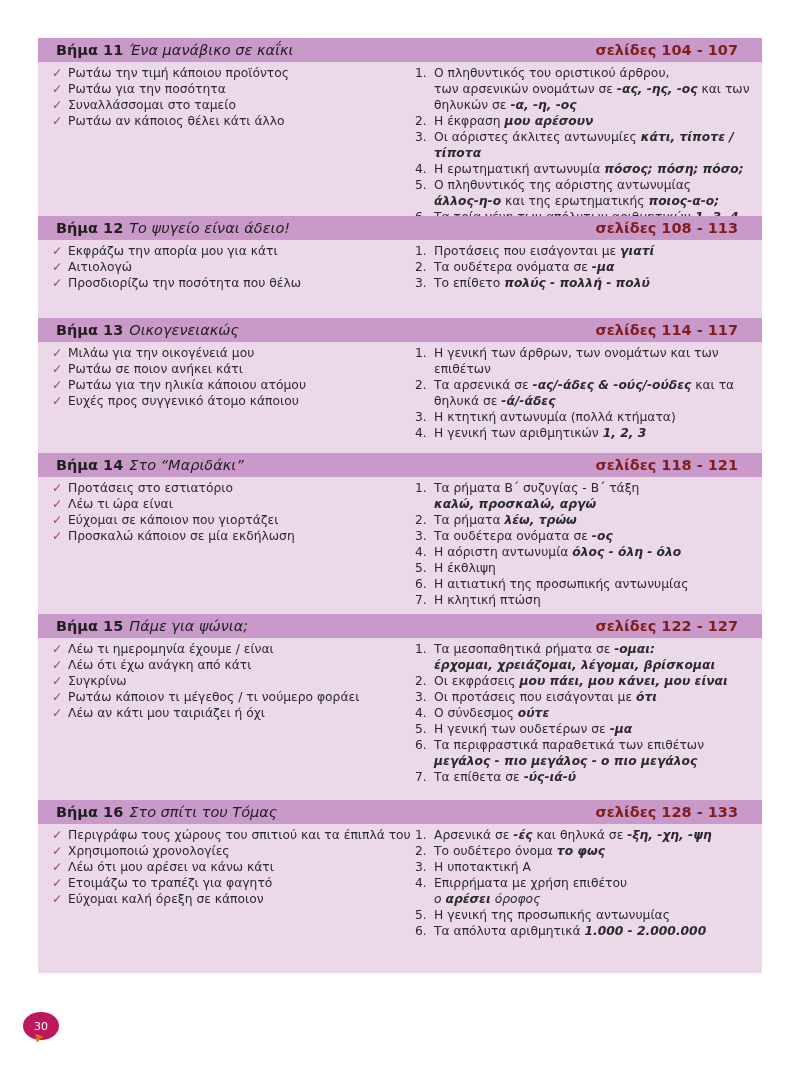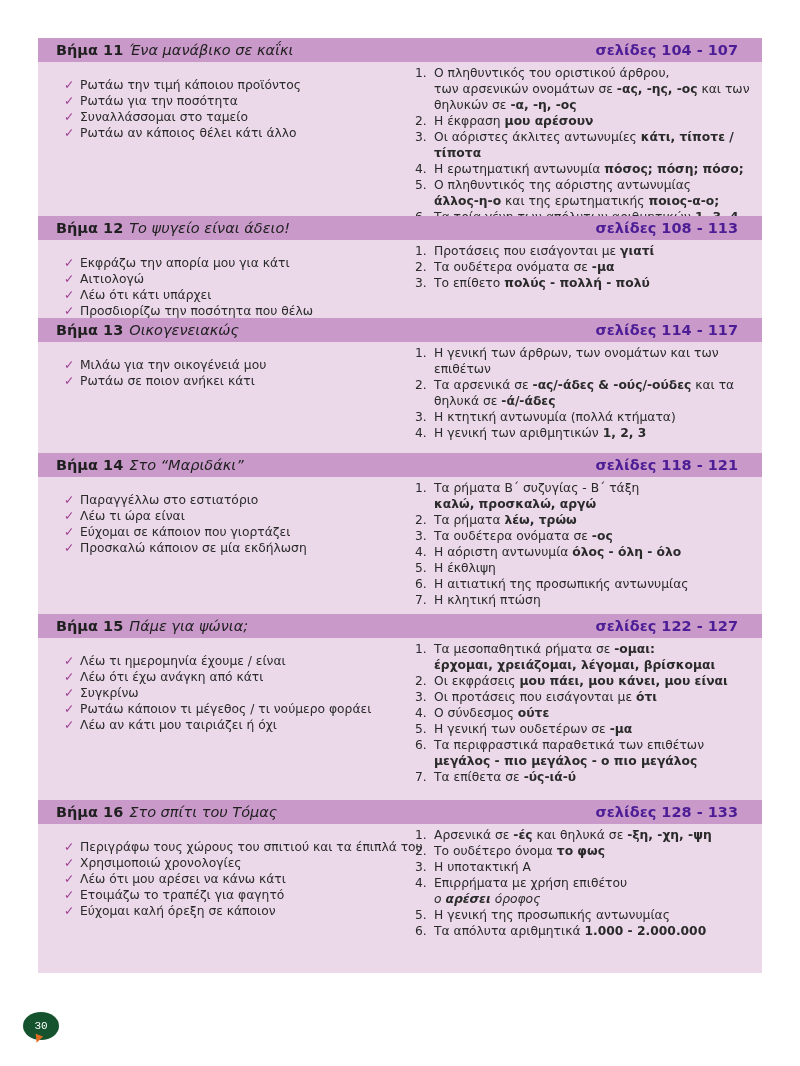--- a/index.html
+++ b/index.html
@@ -13,34 +13,34 @@
     background: #ebd9ea;
   }
   .unit { position: absolute; left: 0; width: 724px; }
   .unit-header {
     height: 24px; background: #c99ac9; display: flex; align-items: center;
     justify-content: space-between; padding: 0 24px 0 18px; box-sizing: border-box;
   }
   .unit-title { font-size: 14.5px; color: #1f1f1f; white-space: nowrap; }
   .unit-step { font-weight: bold; }
   .unit-name { font-style: italic; margin-left: 6px; }
-  .unit-pages { font-size: 14.5px; font-weight: bold; color: #4c1d95; white-space: nowrap; }
+  .unit-pages { font-size: 14.5px; font-weight: bold; color: #7f1d1d; white-space: nowrap; }
   .unit-body { position: relative; }
-  .goals { position: absolute; left: 14px; top: 3px; width: 370px; margin: 12px; padding: 0; list-style: none; }
+  .goals { position: absolute; left: 14px; top: 3px; width: 370px; margin: 0; padding: 0; list-style: none; }
   .goals li { font-size: 12.3px; line-height: 16px; white-space: nowrap; }
   .check { color: #9b3a8e; margin-right: 6px; display: inline-block; width: 10px; }
   .grammar { position: absolute; left: 377px; top: 3px; width: 345px; margin: 0; padding: 0; list-style: none; }
   .grammar li { font-size: 12.3px; line-height: 16px; display: flex; }
   .gnum { width: 19px; flex: 0 0 19px; text-align: left; }
   .gtext { flex: 1; white-space: pre-line; }
-  .gtext b { font-weight: bold; }
+  .gtext b { font-style: italic; font-weight: bold; }
   .badge {
     position: absolute; left: 23px; top: 1012px; width: 36px; height: 28px;
-    background: #14532d; border-radius: 50%; color: #fff; font-size: 11px;
-    display: flex; align-items: center; justify-content: center; font-family: Liberation Mono, monospace;
+    background: #be185d; border-radius: 50%; color: #fff; font-size: 11px;
+    display: flex; align-items: center; justify-content: center;
   }
   .badge-tail {
     position: absolute; left: 34px; top: 1035px; width: 0; height: 0;
     border-left: 4px solid transparent; border-right: 4px solid transparent;
     border-top: 8px solid #e06a1f; transform: rotate(20deg);
   }
 </style>
 </head>
 <body>
 
@@ -90,21 +90,20 @@
     </div>
     <div class="unit" style="top: 178px; height: 75px;">
       <div class="unit-header">
         <span class="unit-title"><span class="unit-step">Βήμα 12</span><span class="unit-name">Το ψυγείο είναι άδειο!</span></span>
         <span class="unit-pages">σελίδες 108 - 113</span>
       </div>
       <div class="unit-body">
         <ul class="goals">
           <li><span class="check">✓</span><span>Εκφράζω την απορία μου για κάτι</span></li>
           <li><span class="check">✓</span><span>Αιτιολογώ</span></li>
-          <li><span class="check">✓</span><span>Λέω ότι κάτι υπάρχει</span></li>
           <li><span class="check">✓</span><span>Προσδιορίζω την ποσότητα που θέλω</span></li>
         </ul>
         <ul class="grammar">
           <li>
             <span class="gnum">1.</span>
             <span class="gtext">Προτάσεις που εισάγονται με <b>γιατί</b></span>
           </li>
           <li>
             <span class="gnum">2.</span>
             <span class="gtext">Τα ουδέτερα ονόματα σε <b>-μα</b></span>
@@ -118,20 +117,22 @@
     </div>
     <div class="unit" style="top: 280px; height: 135px;">
       <div class="unit-header">
         <span class="unit-title"><span class="unit-step">Βήμα 13</span><span class="unit-name">Οικογενειακώς</span></span>
         <span class="unit-pages">σελίδες 114 - 117</span>
       </div>
       <div class="unit-body">
         <ul class="goals">
           <li><span class="check">✓</span><span>Μιλάω για την οικογένειά μου</span></li>
           <li><span class="check">✓</span><span>Ρωτάω σε ποιον ανήκει κάτι</span></li>
+          <li><span class="check">✓</span><span>Ρωτάω για την ηλικία κάποιου ατόμου</span></li>
+          <li><span class="check">✓</span><span>Ευχές προς συγγενικό άτομο κάποιου</span></li>
         </ul>
         <ul class="grammar">
           <li>
             <span class="gnum">1.</span>
             <span class="gtext">Η γενική των άρθρων, των ονομάτων και των
 επιθέτων</span>
           </li>
           <li>
             <span class="gnum">2.</span>
             <span class="gtext">Τα αρσενικά σε <b>-ας/-άδες &amp; -ούς/-ούδες</b> και τα
@@ -148,21 +149,21 @@
         </ul>
       </div>
     </div>
     <div class="unit" style="top: 415px; height: 163px;">
       <div class="unit-header">
         <span class="unit-title"><span class="unit-step">Βήμα 14</span><span class="unit-name">Στο “Μαριδάκι”</span></span>
         <span class="unit-pages">σελίδες 118 - 121</span>
       </div>
       <div class="unit-body">
         <ul class="goals">
-          <li><span class="check">✓</span><span>Παραγγέλλω στο εστιατόριο</span></li>
+          <li><span class="check">✓</span><span>Προτάσεις στο εστιατόριο</span></li>
           <li><span class="check">✓</span><span>Λέω τι ώρα είναι</span></li>
           <li><span class="check">✓</span><span>Εύχομαι σε κάποιον που γιορτάζει</span></li>
           <li><span class="check">✓</span><span>Προσκαλώ κάποιον σε μία εκδήλωση</span></li>
         </ul>
         <ul class="grammar">
           <li>
             <span class="gnum">1.</span>
             <span class="gtext">Τα ρήματα Β΄ συζυγίας - Β΄ τάξη
 <b>καλώ, προσκαλώ, αργώ</b></span>
           </li>

